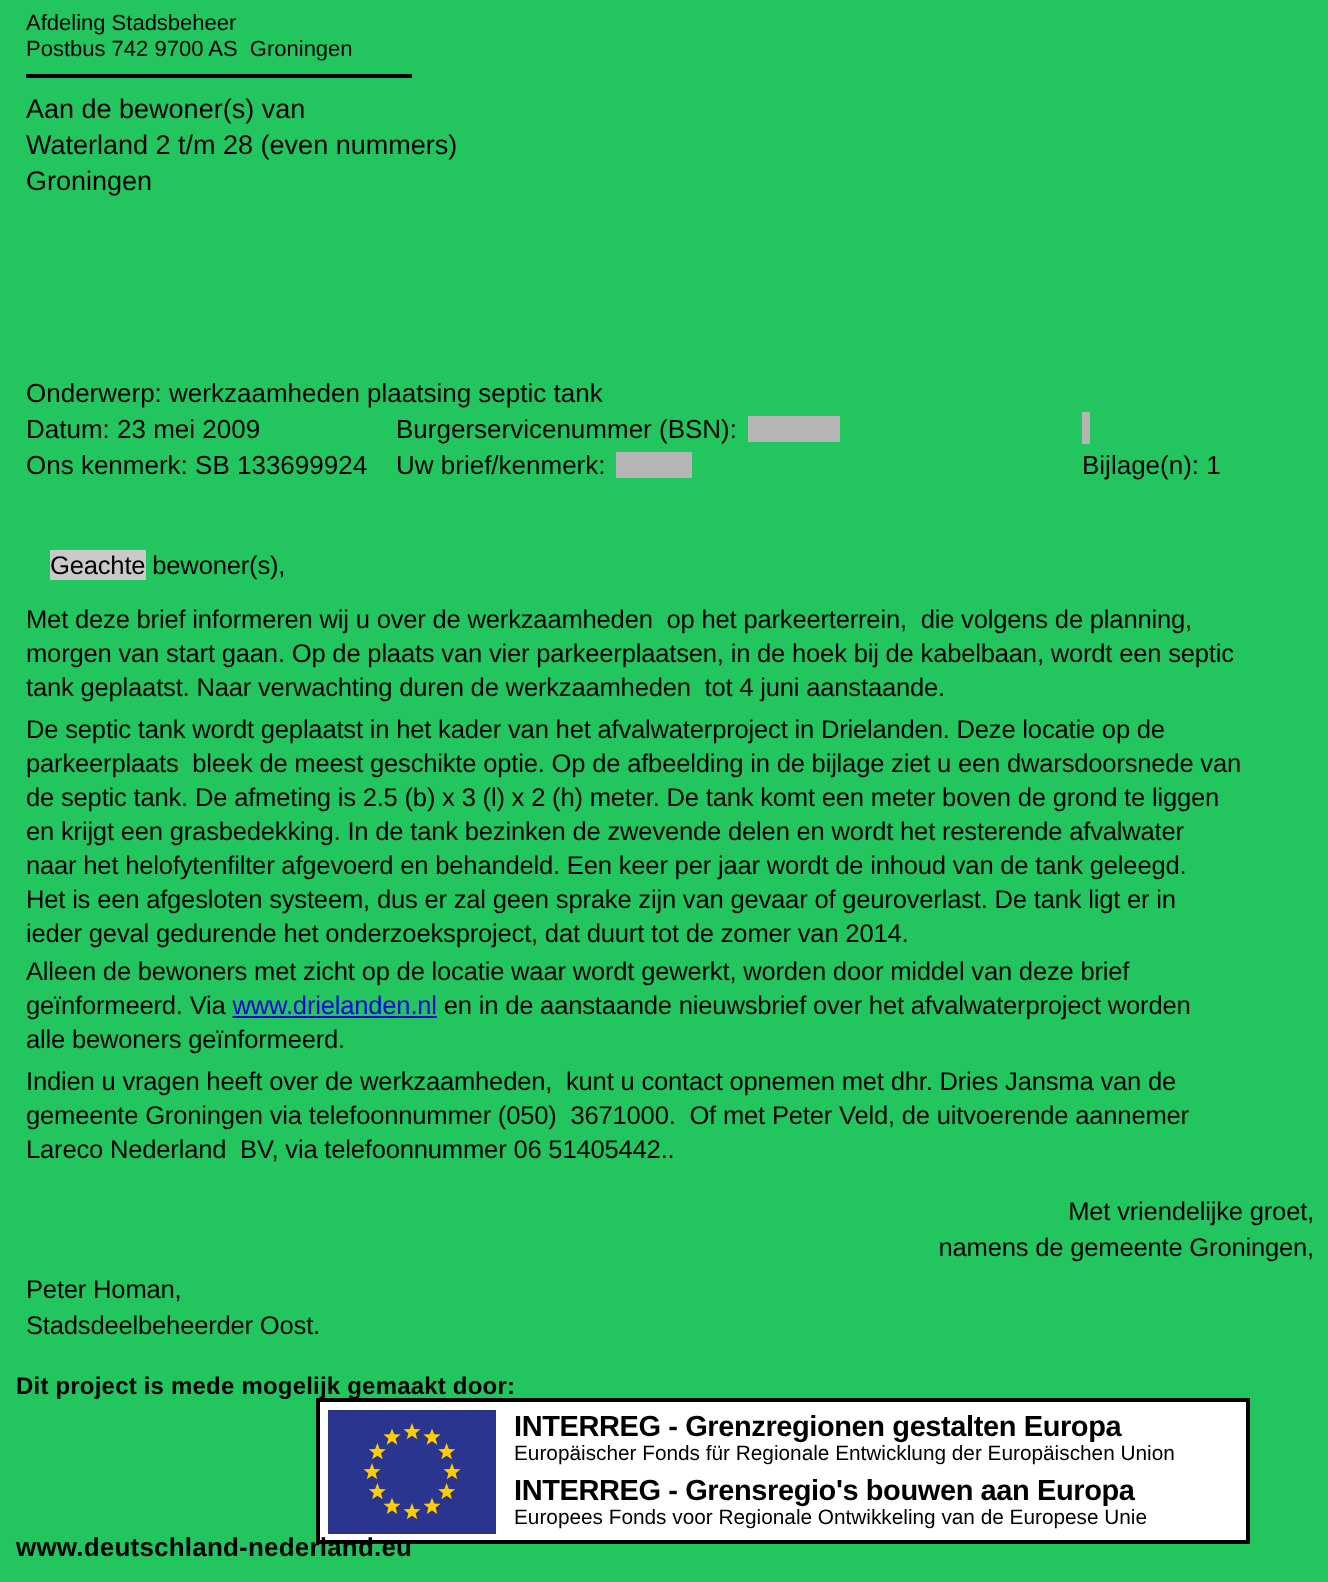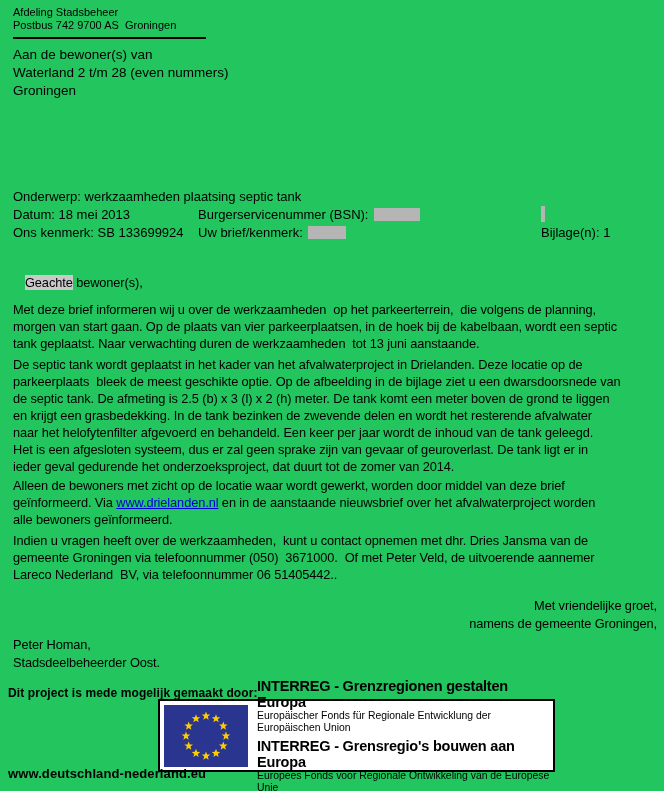--- a/index.html
+++ b/index.html
@@ -32,21 +32,21 @@
   .p1{top:301px;left:13px;}
   .p2{top:356px;left:13px;}
   .p3{top:477px;left:13px;}
   .p4{top:532px;left:13px;}
   .closing{top:597px;left:13px;line-height:17.5px;text-align:right;}
   .signer{top:636px;left:13px;line-height:17.5px;}
   .link{color:#0000dd;text-decoration:underline;cursor:pointer;}
   .footer-intro{top:686px;left:8px;font-size:12px;font-weight:600;letter-spacing:0.1px;}
   .logo-dn{top:698px;left:8px;}
   .banner{
-    top:699px;left:158px;width:397px;height:73px;border:2px solid #000;
+    top:699px;left:158px;width:467px;height:73px;border:2px solid #000;
     box-sizing:border-box;display:flex;align-items:center;background:#fff;
   }
   .flag-wrap{margin-left:4px;flex:0 0 auto;line-height:0;}
   .banner-text{margin-left:9px;flex:1;}
   .banner-bold{font-size:14.5px;font-weight:bold;letter-spacing:-0.2px;line-height:16px;}
   .banner-sub{font-size:10.4px;line-height:12px;margin-bottom:4px;}
   .banner-sub:last-child{margin-bottom:0;}
   .website{top:766px;left:8px;font-size:13px;font-weight:bold;letter-spacing:0.1px;}
 </style>
 </head>
@@ -57,33 +57,33 @@
   <div class="abs sender pre">Afdeling Stadsbeheer
 Postbus 742 9700 AS  Groningen</div>
   <div class="abs rule"></div>
 
   <div class="abs recipient pre">Aan de bewoner(s) van
 Waterland 2 t/m 28 (even nummers)
 Groningen</div>
 
   <div class="abs meta subject">Onderwerp: werkzaamheden plaatsing septic tank</div>
 
-  <div class="abs meta row-date col-l">Datum: 18 mei 2013</div>
+  <div class="abs meta row-date col-l">Datum: 23 mei 2009</div>
   <div class="abs meta row-date col-m"><span>Burgerservicenummer (BSN):</span><span class="redact redact-bsn"></span></div>
   <div class="abs redact-bar"></div>
 
   <div class="abs meta row-ref col-l">Ons kenmerk: SB 133699924</div>
   <div class="abs meta row-ref col-m"><span>Uw brief/kenmerk:</span><span class="redact redact-ref"></span></div>
   <div class="abs meta row-ref col-r">Bijlage(n): 1</div>
 
   <div class="abs body-text salutation"><span class="hl">Geachte</span><span> bewoner(s),</span></div>
 
   <div class="abs body-text pre p1">Met deze brief informeren wij u over de werkzaamheden  op het parkeerterrein,  die volgens de planning,
 morgen van start gaan. Op de plaats van vier parkeerplaatsen, in de hoek bij de kabelbaan, wordt een septic
-tank geplaatst. Naar verwachting duren de werkzaamheden  tot 13 juni aanstaande.</div>
+tank geplaatst. Naar verwachting duren de werkzaamheden  tot 4 juni aanstaande.</div>
   <div class="abs body-text pre p2">De septic tank wordt geplaatst in het kader van het afvalwaterproject in Drielanden. Deze locatie op de
 parkeerplaats  bleek de meest geschikte optie. Op de afbeelding in de bijlage ziet u een dwarsdoorsnede van
 de septic tank. De afmeting is 2.5 (b) x 3 (l) x 2 (h) meter. De tank komt een meter boven de grond te liggen
 en krijgt een grasbedekking. In de tank bezinken de zwevende delen en wordt het resterende afvalwater
 naar het helofytenfilter afgevoerd en behandeld. Een keer per jaar wordt de inhoud van de tank geleegd.
 Het is een afgesloten systeem, dus er zal geen sprake zijn van gevaar of geuroverlast. De tank ligt er in
 ieder geval gedurende het onderzoeksproject, dat duurt tot de zomer van 2014.</div>
   <div class="abs body-text pre p3"><span>Alleen de bewoners met zicht op de locatie waar wordt gewerkt, worden door middel van deze brief
 geïnformeerd. Via </span><span class="link">www.drielanden.nl</span><span> en in de aanstaande nieuwsbrief over het afvalwaterproject worden
 alle bewoners geïnformeerd.</span></div>

